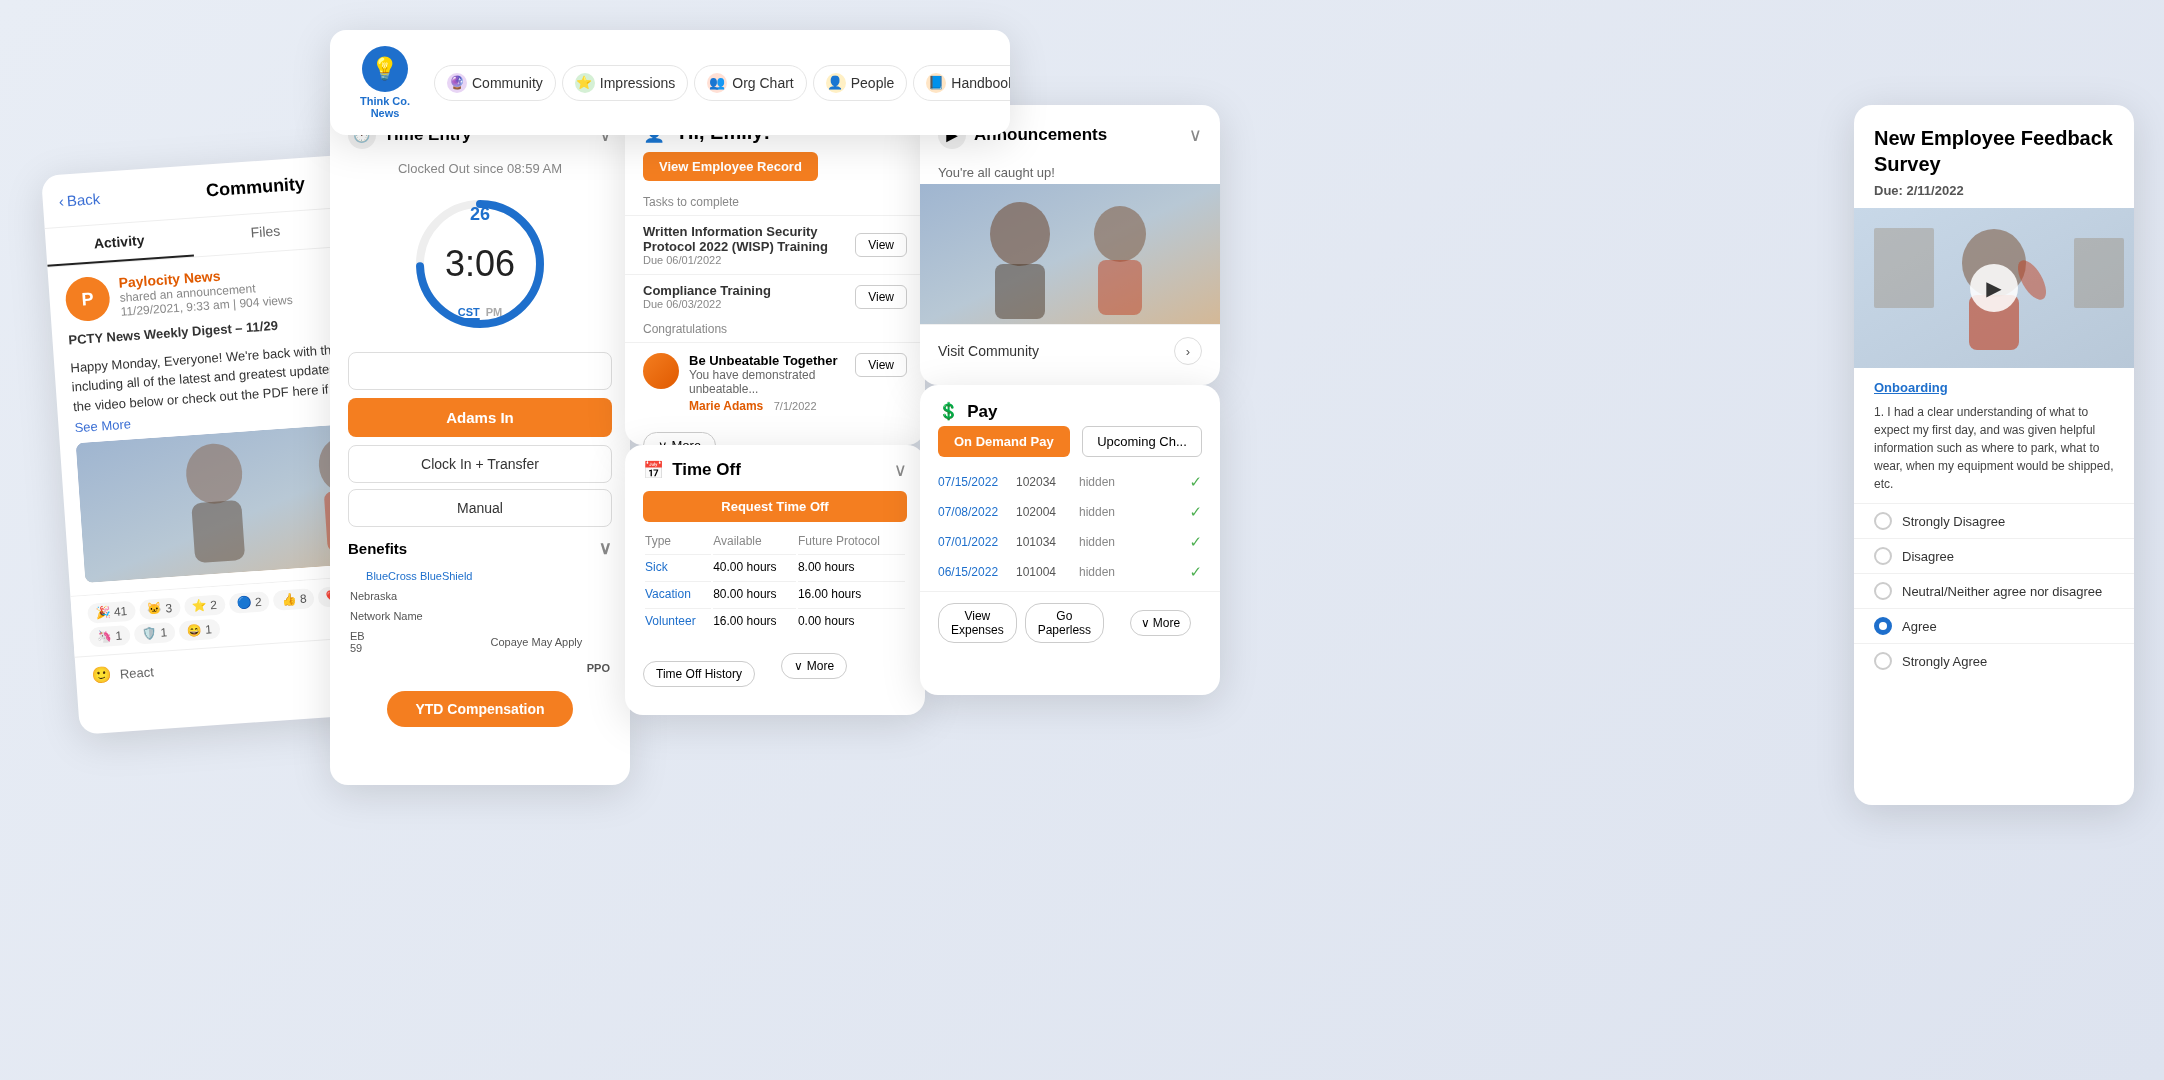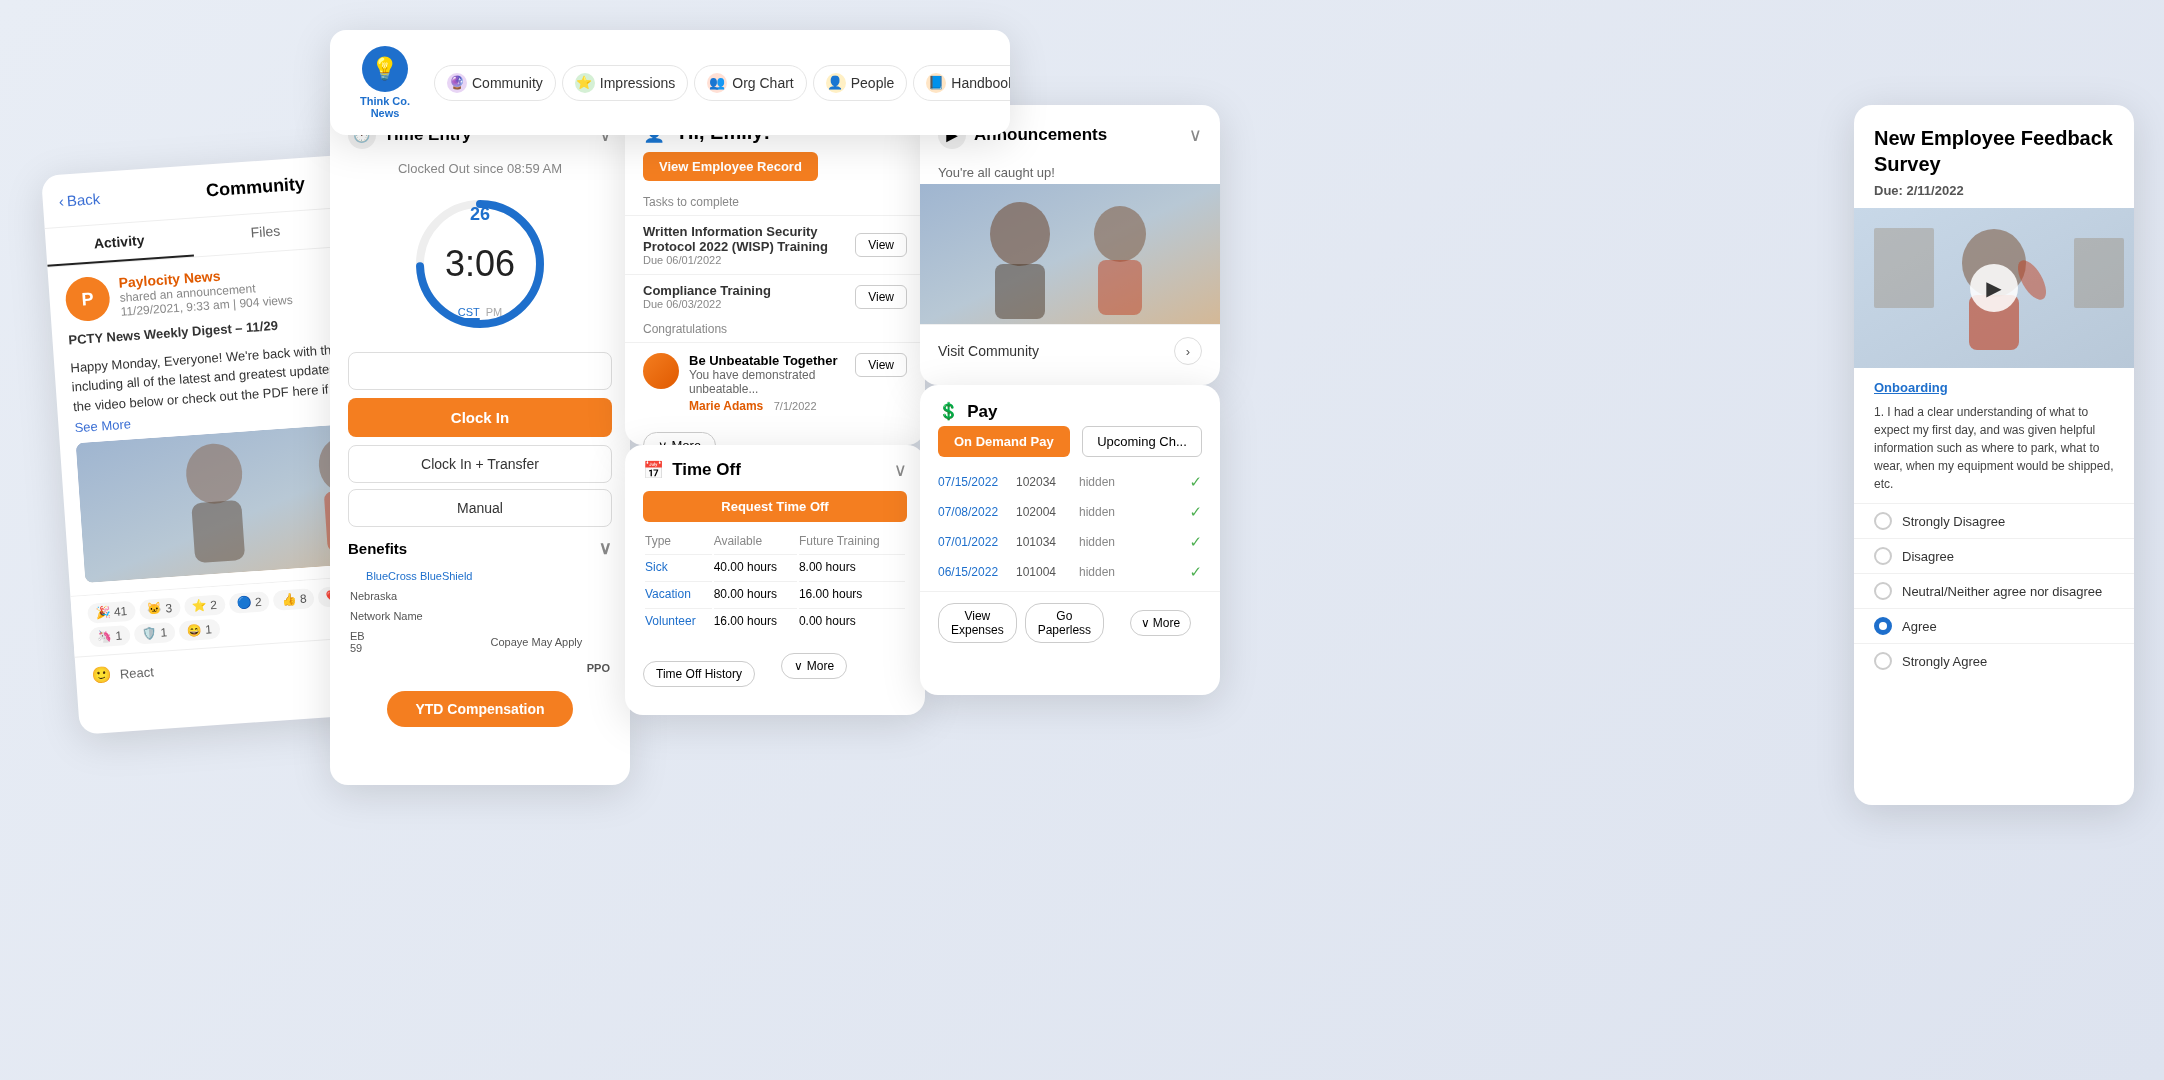--- a/index.html
+++ b/index.html
@@ -300,21 +300,21 @@
       color: #222;
     }
     .clock-zone {
       position: absolute;
       bottom: 14px;
       left: 50%;
       transform: translateX(-50%);
       display: flex;
       gap: 6px;
       font-size: 11px;
-      font-weight: 400;
+      font-weight: 700;
     }
     .clock-zone-cst { color: #1e6fcc; border-bottom: 2px solid #1e6fcc; }
     .clock-zone-pm { color: #aaa; }
     .btn-orange {
       display: block;
       margin: 8px 18px;
       background: #f47e20;
       color: white;
       border: none;
       border-radius: 8px;
@@ -844,21 +844,21 @@
         </svg>
         <div class="clock-number">26</div>
         <div class="clock-time">3:06</div>
         <div class="clock-zone">
           <span class="clock-zone-cst">CST</span>
           <span class="clock-zone-pm">PM</span>
         </div>
       </div>
     </div>
     <div style="margin:8px 18px;height:38px;border:1.5px solid #ddd;border-radius:8px;"></div>
-    <button class="btn-orange">Clock In</button>
+    <button class="btn-orange">Adams In</button>
     <button class="btn-outline">Clock In + Transfer</button>
     <button class="btn-outline">Manual</button>
     <div class="benefits-section">
       <div class="benefits-header">
         <span>Benefits</span>
         <span class="card-chevron">∨</span>
       </div>
       <table class="benefits-table">
         <tbody>
             <tr>
@@ -931,21 +931,21 @@
         <span>Time Off</span>
       </div>
       <span class="card-chevron">∨</span>
     </div>
     <button class="request-off-btn">Request Time Off</button>
     <table class="time-off-table">
       <thead>
         <tr>
           <th>Type</th>
           <th>Available</th>
-          <th>Future Training</th>
+          <th>Future Protocol</th>
         </tr>
       </thead>
       <tbody>
         <tr>
           <td><a class="type-link">Sick</a></td>
           <td>40.00 hours</td>
           <td>8.00 hours</td>
         </tr>
         <tr>
           <td><a class="type-link">Vacation</a></td>

